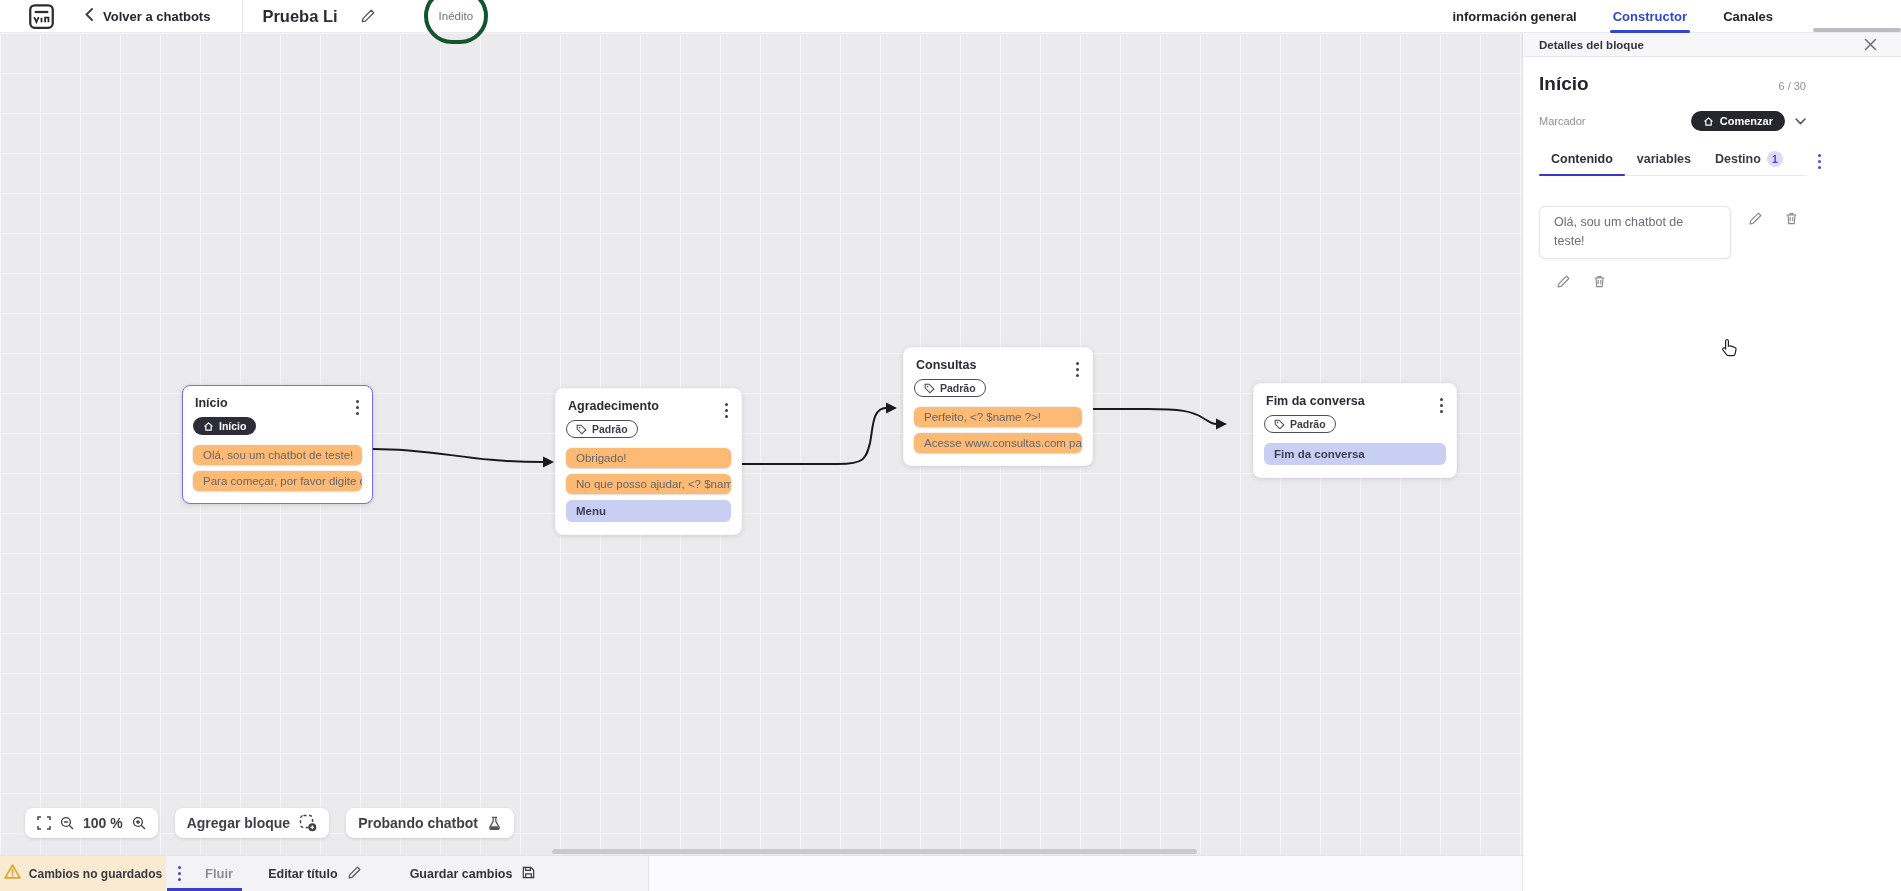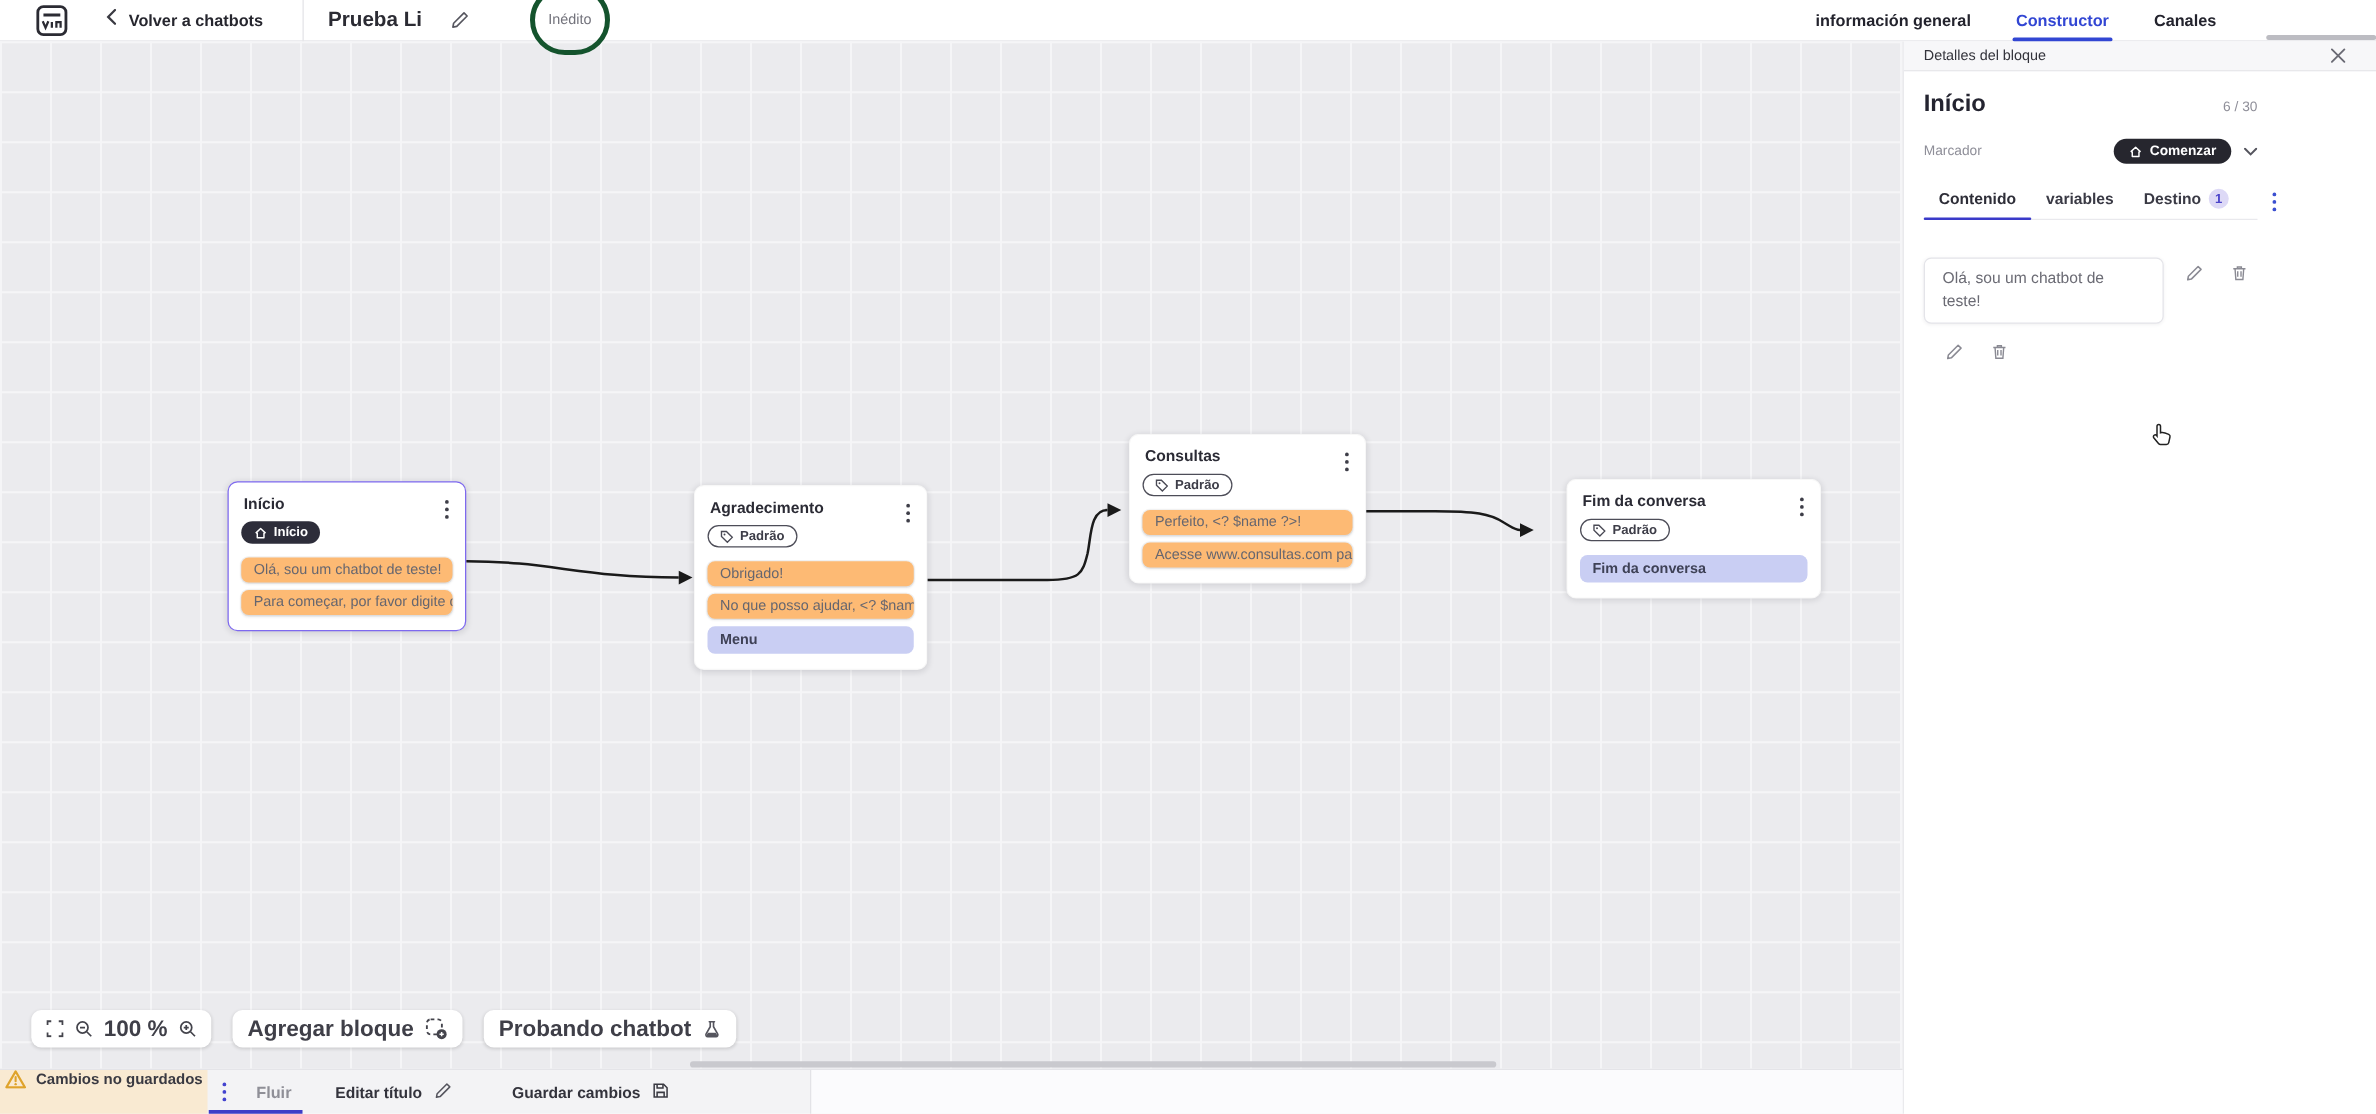--- a/index.html
+++ b/index.html
@@ -58,29 +58,29 @@
     box-shadow:none; padding:5px 10px; }
   .fb-items { margin-top:9px; }
 
   .canvas-scrollbar { position:absolute; left:552px; top:816px; width:645px; height:5px;
     background:#c9c9ce; border-radius:3px; z-index:3; }
 
   
   .zoom-toolbar { position:absolute; left:25px; top:775px; display:flex; gap:17px; z-index:4; }
   .ztb-btn { height:30px; background:#fff; border-radius:8px; display:flex; align-items:center;
     gap:9px; padding:0 12px; box-shadow:0 1px 3px rgba(0,0,0,.14); cursor:pointer;
-    font-size:18px; font-weight:700; color:#3f3f48; }
+    font-size:14px; font-weight:700; color:#3f3f48; }
   .ztb-btn svg { display:block; }
 
   
   .panel { position:absolute; left:1522px; top:33px; width:379px; height:858px; background:#fff;
     border-left:1px solid #e4e4e8; z-index:20; }
   .panel-header { height:24px; background:#f7f7f9; border-bottom:1px solid #e8e8eb;
     display:flex; align-items:center; justify-content:space-between; padding:0 24px 0 16px; }
-  .panel-header-label { font-size:11.5px; font-weight:400; color:#33333b; }
+  .panel-header-label { font-size:11.5px; font-weight:700; color:#33333b; }
   .panel-close { cursor:pointer; display:flex; }
   .panel-body { padding:0 16px; width:299px; }
   .pb-title-row { display:flex; align-items:baseline; justify-content:space-between;
     margin-top:16px; }
   .pb-title { font-size:19px; font-weight:600; color:#242430; }
   .pb-counter { font-size:11px; color:#8f8f99; }
   .pb-marker-row { display:flex; align-items:center; justify-content:space-between;
     margin-top:16px; }
   .pb-marker-label { font-size:11px; color:#8f8f99; }
   .marker-value { display:flex; align-items:center; }
@@ -113,21 +113,21 @@
     border-radius:4px; display:flex; align-items:center; justify-content:center;
     font-size:12.5px; font-weight:600; color:#52525b; cursor:pointer; background:#fff; }
   .hand-cursor { position:absolute; left:198px; top:305px; z-index:40; }
 
   
   .bottombar { position:absolute; left:0; top:855px; width:1522px; height:36px;
     background:#f3f3f5; border-top:1px solid #e4e4e8; display:flex; align-items:center;
     z-index:25; }
   .bb-white { position:absolute; left:648px; top:0; bottom:0; right:0; background:#fbfbfd;
     border-left:1px solid #e3e3e7; }
-  .warn-seg { width:166px; height:100%; background:#f9ead2; display:flex; align-items:flex-start;
+  .warn-seg { width:166px; height:100%; background:#f9ead2; display:flex; align-items:center;
     justify-content:center; gap:8px; }
   .warn-label { font-size:12px; font-weight:600; color:#3a3a42; }
   .foot-kebab { margin-left:9px; display:flex; flex-direction:column; gap:3px; padding:3px;
     cursor:pointer; position:relative; z-index:2; }
   .foot-kebab i { background:#4343cf; }
   .flow-tab { margin-left:21px; font-size:13px; font-weight:600; color:#8f8f97;
     cursor:pointer; position:relative; z-index:2; }
   .flow-tab-underline { position:absolute; left:167px; bottom:0; width:75px; height:3px;
     background:#3d3dc7; }
   .foot-btn { display:flex; align-items:center; gap:9px; font-size:12.5px; font-weight:600;

